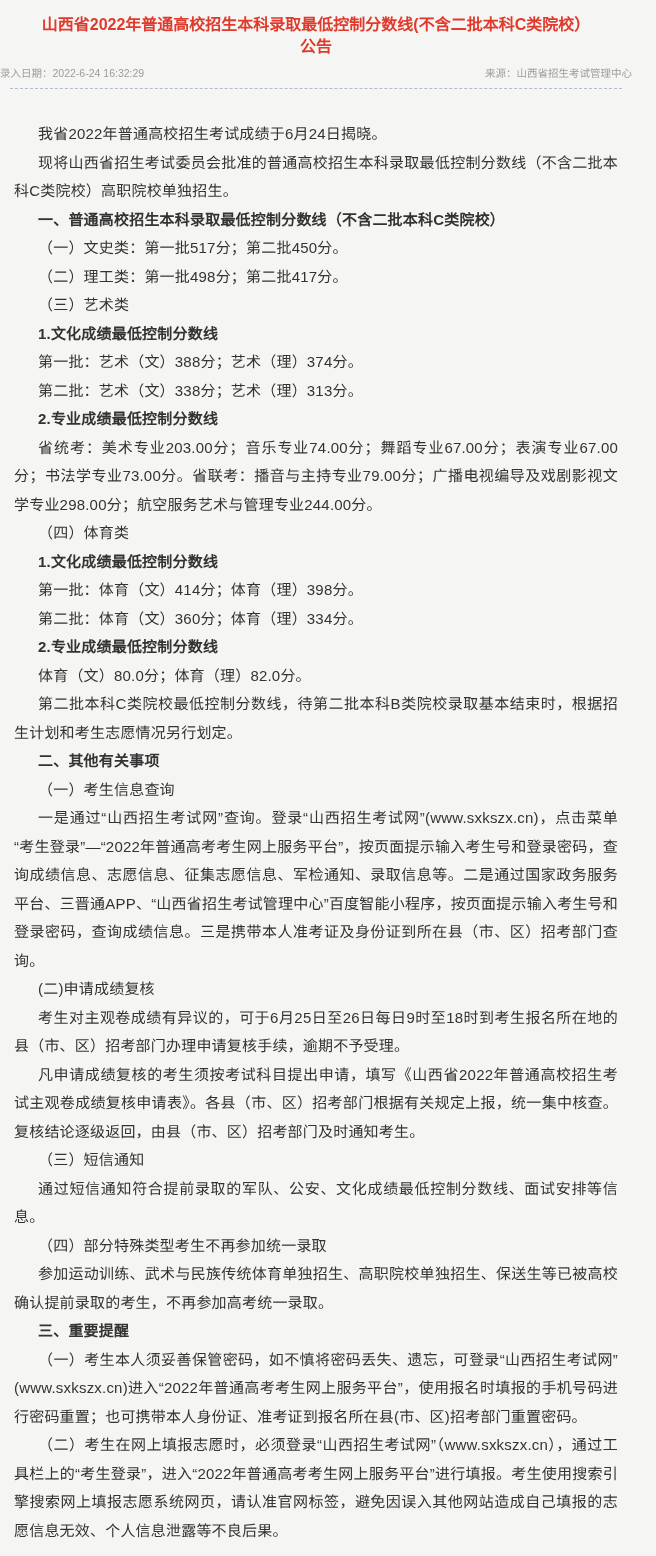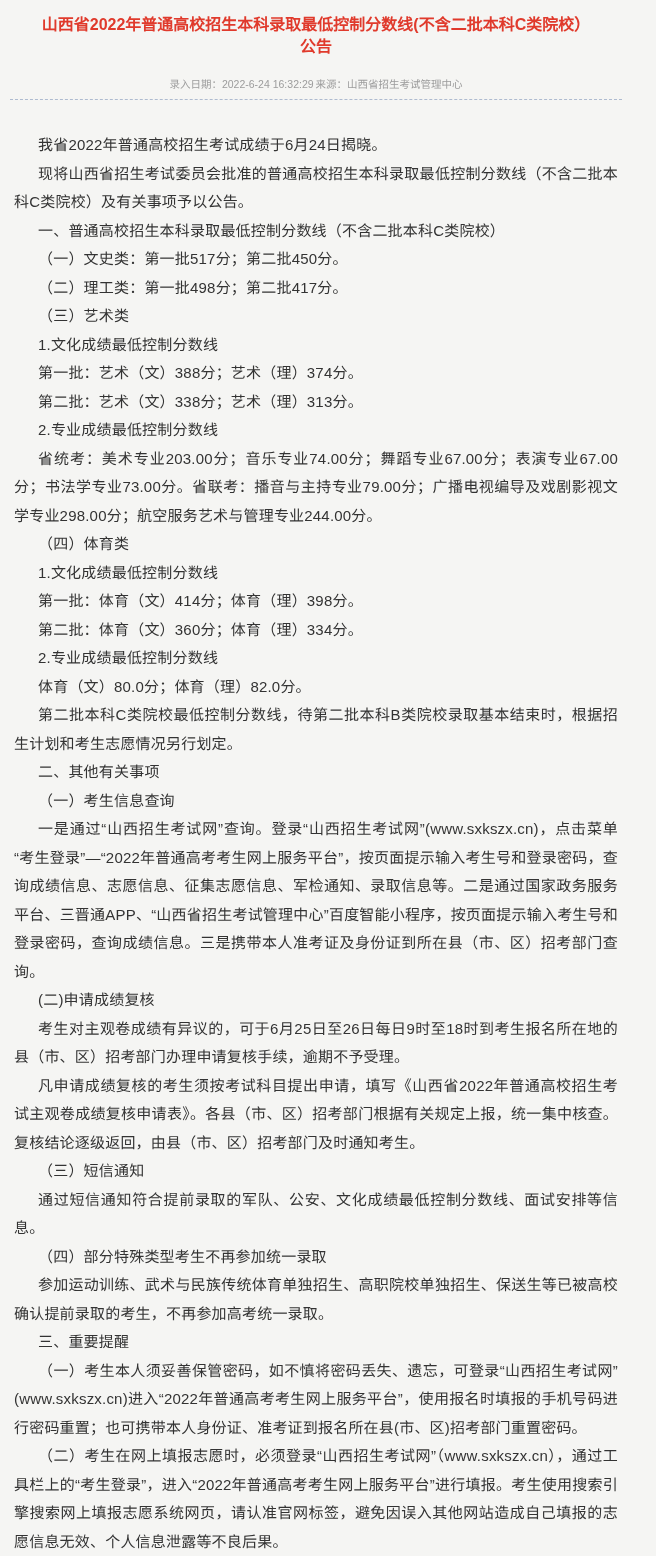--- a/index.html
+++ b/index.html
@@ -22,23 +22,23 @@
   .page { width: 632px; height: 1556px; }
   .header { padding-top: 14px; text-align: center; }
   .page-title {
     margin: 0 36px;
     font-size: 16px;
     line-height: 22px;
     font-weight: 700;
     color: var(--title-red, #e03a2c);
   }
   .meta-row {
-    margin-top: 20px;
+    margin-top: 9px;
     display: flex;
-    justify-content: center;
+    justify-content: space-between;
     gap: 2px;
     font-size: 10.5px;
     line-height: 13px;
     color: var(--meta-gray, #9c9c9c);
   }
   .divider {
     border: none;
     border-top: 1px dashed var(--divider-dash, #aebbd0);
     margin: 8px 10px 0 10px;
     height: 0;
@@ -47,37 +47,37 @@
     padding: 31px 14px 0 14px;
     font-size: 15px;
     line-height: 28.5px;
     text-align: justify;
   }
   .article p {
     margin: 0;
     text-indent: 24px;
     letter-spacing: 0.2px;
   }
-  .article p.bold { font-weight: 400; }
+  .article p.bold { font-weight: 700; }
 </style>
 </head>
 <body>
 
 <div class="page">
   <div class="header">
     <h1 class="page-title">山西省2022年普通高校招生本科录取最低控制分数线(不含二批本科C类院校）公告</h1>
     <div class="meta-row">
       <span>录入日期：2022-6-24 16:32:29</span>
       <span>来源：山西省招生考试管理中心</span>
     </div>
   </div>
   <hr class="divider">
   <div class="article">
     <p>我省2022年普通高校招生考试成绩于6月24日揭晓。</p>
-    <p>现将山西省招生考试委员会批准的普通高校招生本科录取最低控制分数线（不含二批本科C类院校）及有关事项予以公告。</p>
+    <p>现将山西省招生考试委员会批准的普通高校招生本科录取最低控制分数线（不含二批本科C类院校）高职院校单独招生。</p>
     <p class="bold">一、普通高校招生本科录取最低控制分数线（不含二批本科C类院校）</p>
     <p>（一）文史类：第一批517分；第二批450分。</p>
     <p>（二）理工类：第一批498分；第二批417分。</p>
     <p>（三）艺术类</p>
     <p class="bold">1.文化成绩最低控制分数线</p>
     <p>第一批：艺术（文）388分；艺术（理）374分。</p>
     <p>第二批：艺术（文）338分；艺术（理）313分。</p>
     <p class="bold">2.专业成绩最低控制分数线</p>
     <p>省统考：美术专业203.00分；音乐专业74.00分；舞蹈专业67.00分；表演专业67.00分；书法学专业73.00分。省联考：播音与主持专业79.00分；广播电视编导及戏剧影视文学专业298.00分；航空服务艺术与管理专业244.00分。</p>
     <p>（四）体育类</p>

